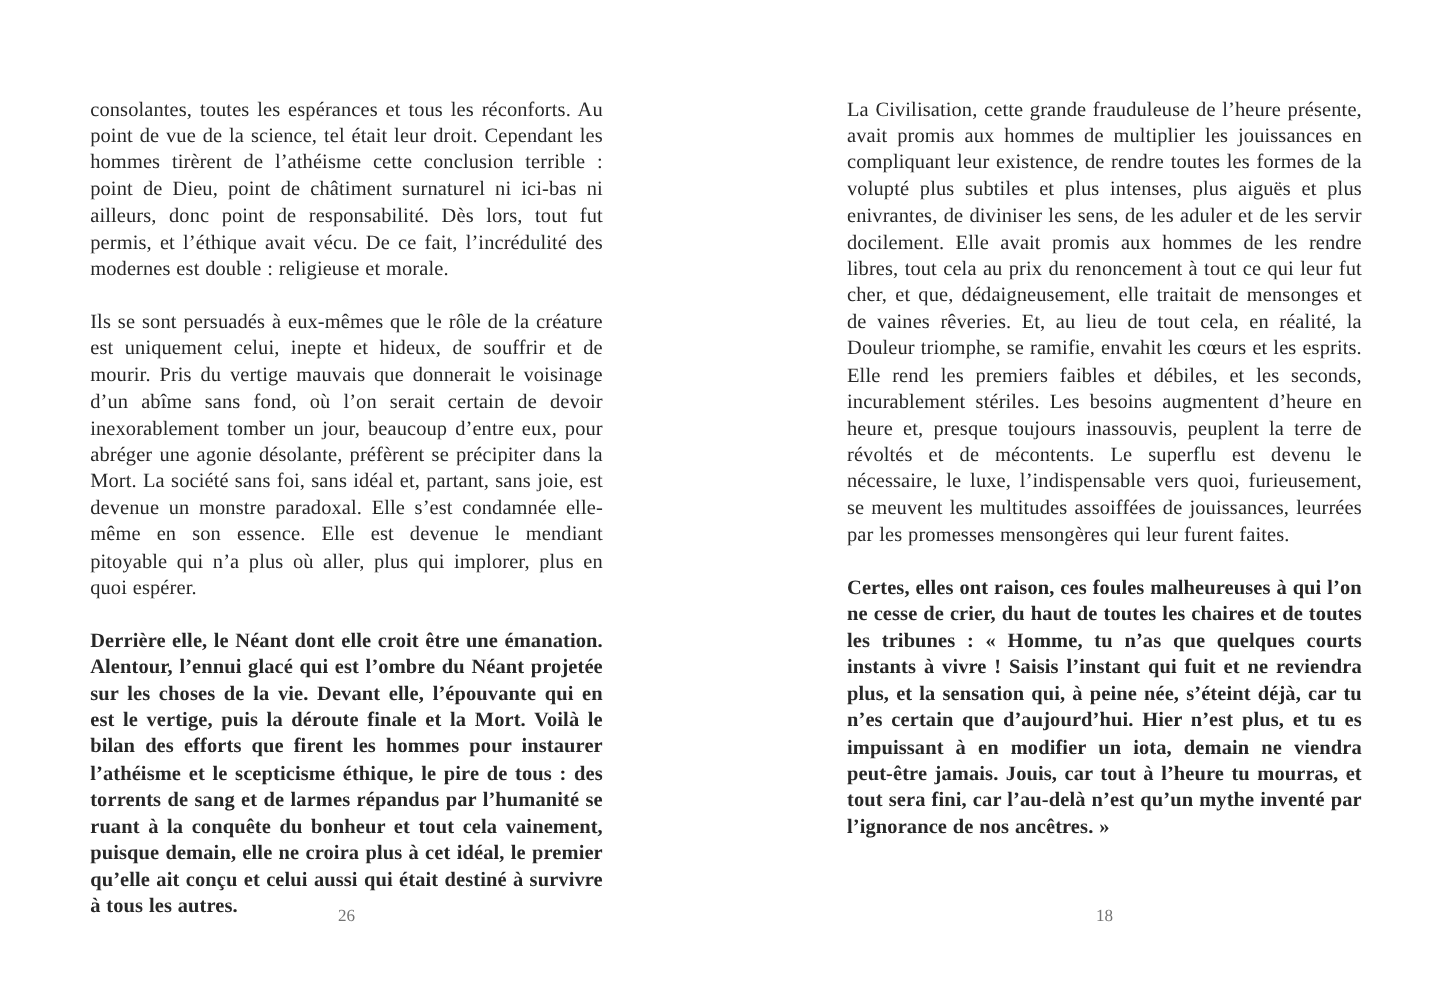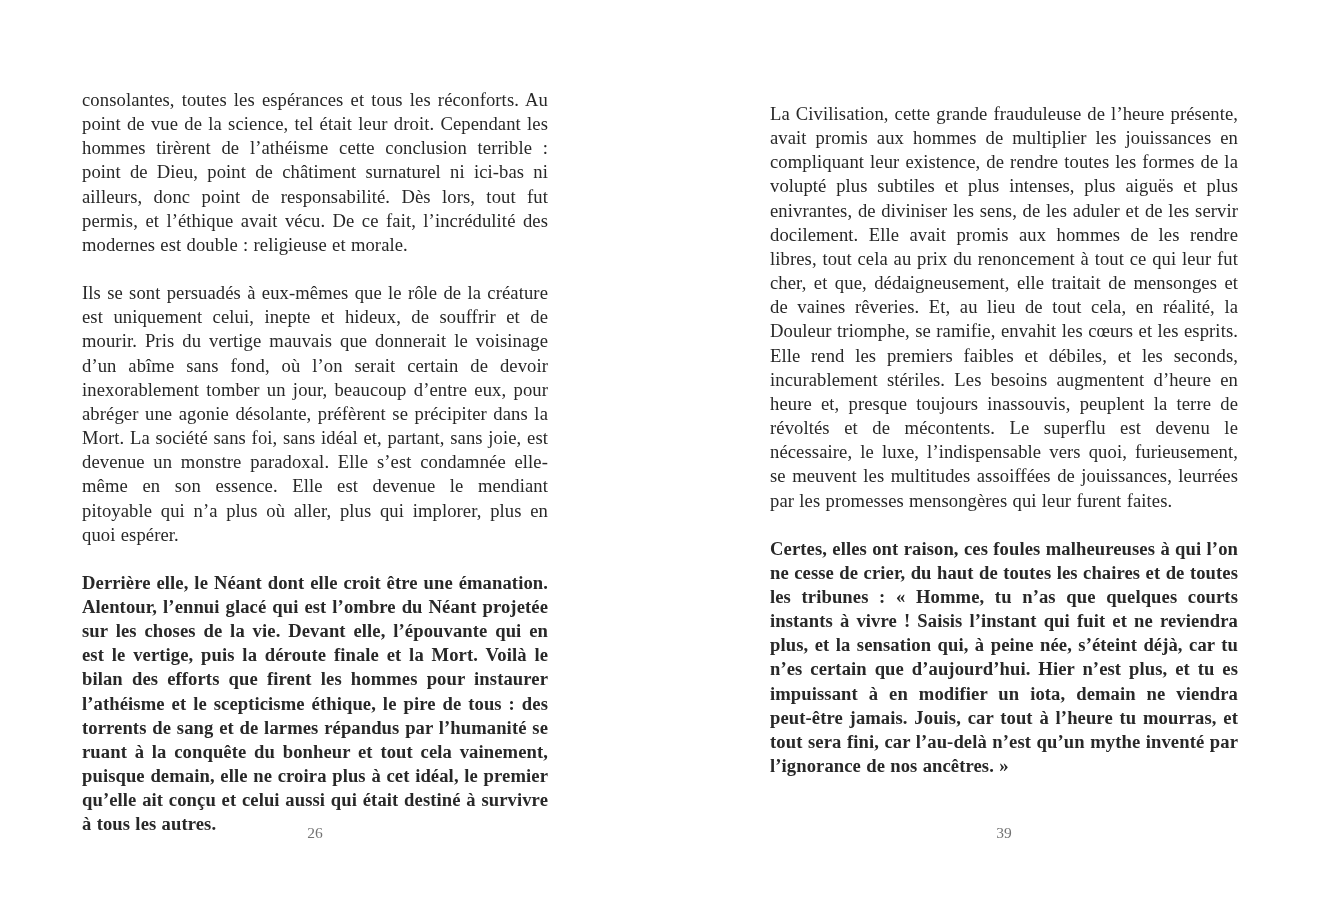--- a/index.html
+++ b/index.html
@@ -26,21 +26,21 @@
     height: 700px;
   }
   .page-left  { left: 0;   width: 659px; }
   .page-right { left: 659px; width: 659px; }
 
   .page-text {
     position: absolute;
     top: 88px;
   }
   .page-left  .page-text { left: 82px;  width: 466px; }
-  .page-right .page-text { left: 111px; width: 468px; margin-top: 14px; }
+  .page-right .page-text { left: 111px; width: 468px; }
 
   .page-text p {
     margin: 0 0 24px 0;
     font-size: 18.6px;
     line-height: 24.15px;
     text-align: justify;
     letter-spacing: 0.1px;
     word-spacing: 0.5px;
     hyphens: none;
   }
@@ -68,16 +68,16 @@
       <p>Derrière elle, le Néant dont elle croit être une émanation. Alentour, l’ennui glacé qui est l’ombre du Néant projetée sur les choses de la vie. Devant elle, l’épouvante qui en est le vertige, puis la déroute finale et la Mort. Voilà le bilan des efforts que firent les hommes pour instaurer l’athéisme et le scepticisme éthique, le pire de tous : des torrents de sang et de larmes répandus par l’humanité se ruant à la conquête du bonheur et tout cela vainement, puisque demain, elle ne croira plus à cet idéal, le premier qu’elle ait conçu et celui aussi qui était destiné à survivre à tous les autres.</p>
     </div>
     <div class="page-number">26</div>
   </section>
 
   <section class="page page-right">
     <div class="page-text">
       <p>La Civilisation, cette grande frauduleuse de l’heure présente, avait promis aux hommes de multiplier les jouissances en compliquant leur existence, de rendre toutes les formes de la volupté plus subtiles et plus intenses, plus aiguës et plus enivrantes, de diviniser les sens, de les aduler et de les servir docilement. Elle avait promis aux hommes de les rendre libres, tout cela au prix du renoncement à tout ce qui leur fut cher, et que, dédaigneusement, elle traitait de mensonges et de vaines rêveries. Et, au lieu de tout cela, en réalité, la Douleur triomphe, se ramifie, envahit les cœurs et les esprits. Elle rend les premiers faibles et débiles, et les seconds, incurablement stériles. Les besoins augmentent d’heure en heure et, presque toujours inassouvis, peuplent la terre de révoltés et de mécontents. Le superflu est devenu le nécessaire, le luxe, l’indispensable vers quoi, furieusement, se meuvent les multitudes assoiffées de jouissances, leurrées par les promesses mensongères qui leur furent faites.</p>
       <p>Certes, elles ont raison, ces foules malheureuses à qui l’on ne cesse de crier, du haut de toutes les chaires et de toutes les tribunes : « Homme, tu n’as que quelques courts instants à vivre ! Saisis l’instant qui fuit et ne reviendra plus, et la sensation qui, à peine née, s’éteint déjà, car tu n’es certain que d’aujourd’hui. Hier n’est plus, et tu es impuissant à en modifier un iota, demain ne viendra peut-être jamais. Jouis, car tout à l’heure tu mourras, et tout sera fini, car l’au-delà n’est qu’un mythe inventé par l’ignorance de nos ancêtres. »</p>
     </div>
-    <div class="page-number">39</div>
+    <div class="page-number">18</div>
   </section>
 
 </div>
 
 </body></html>

